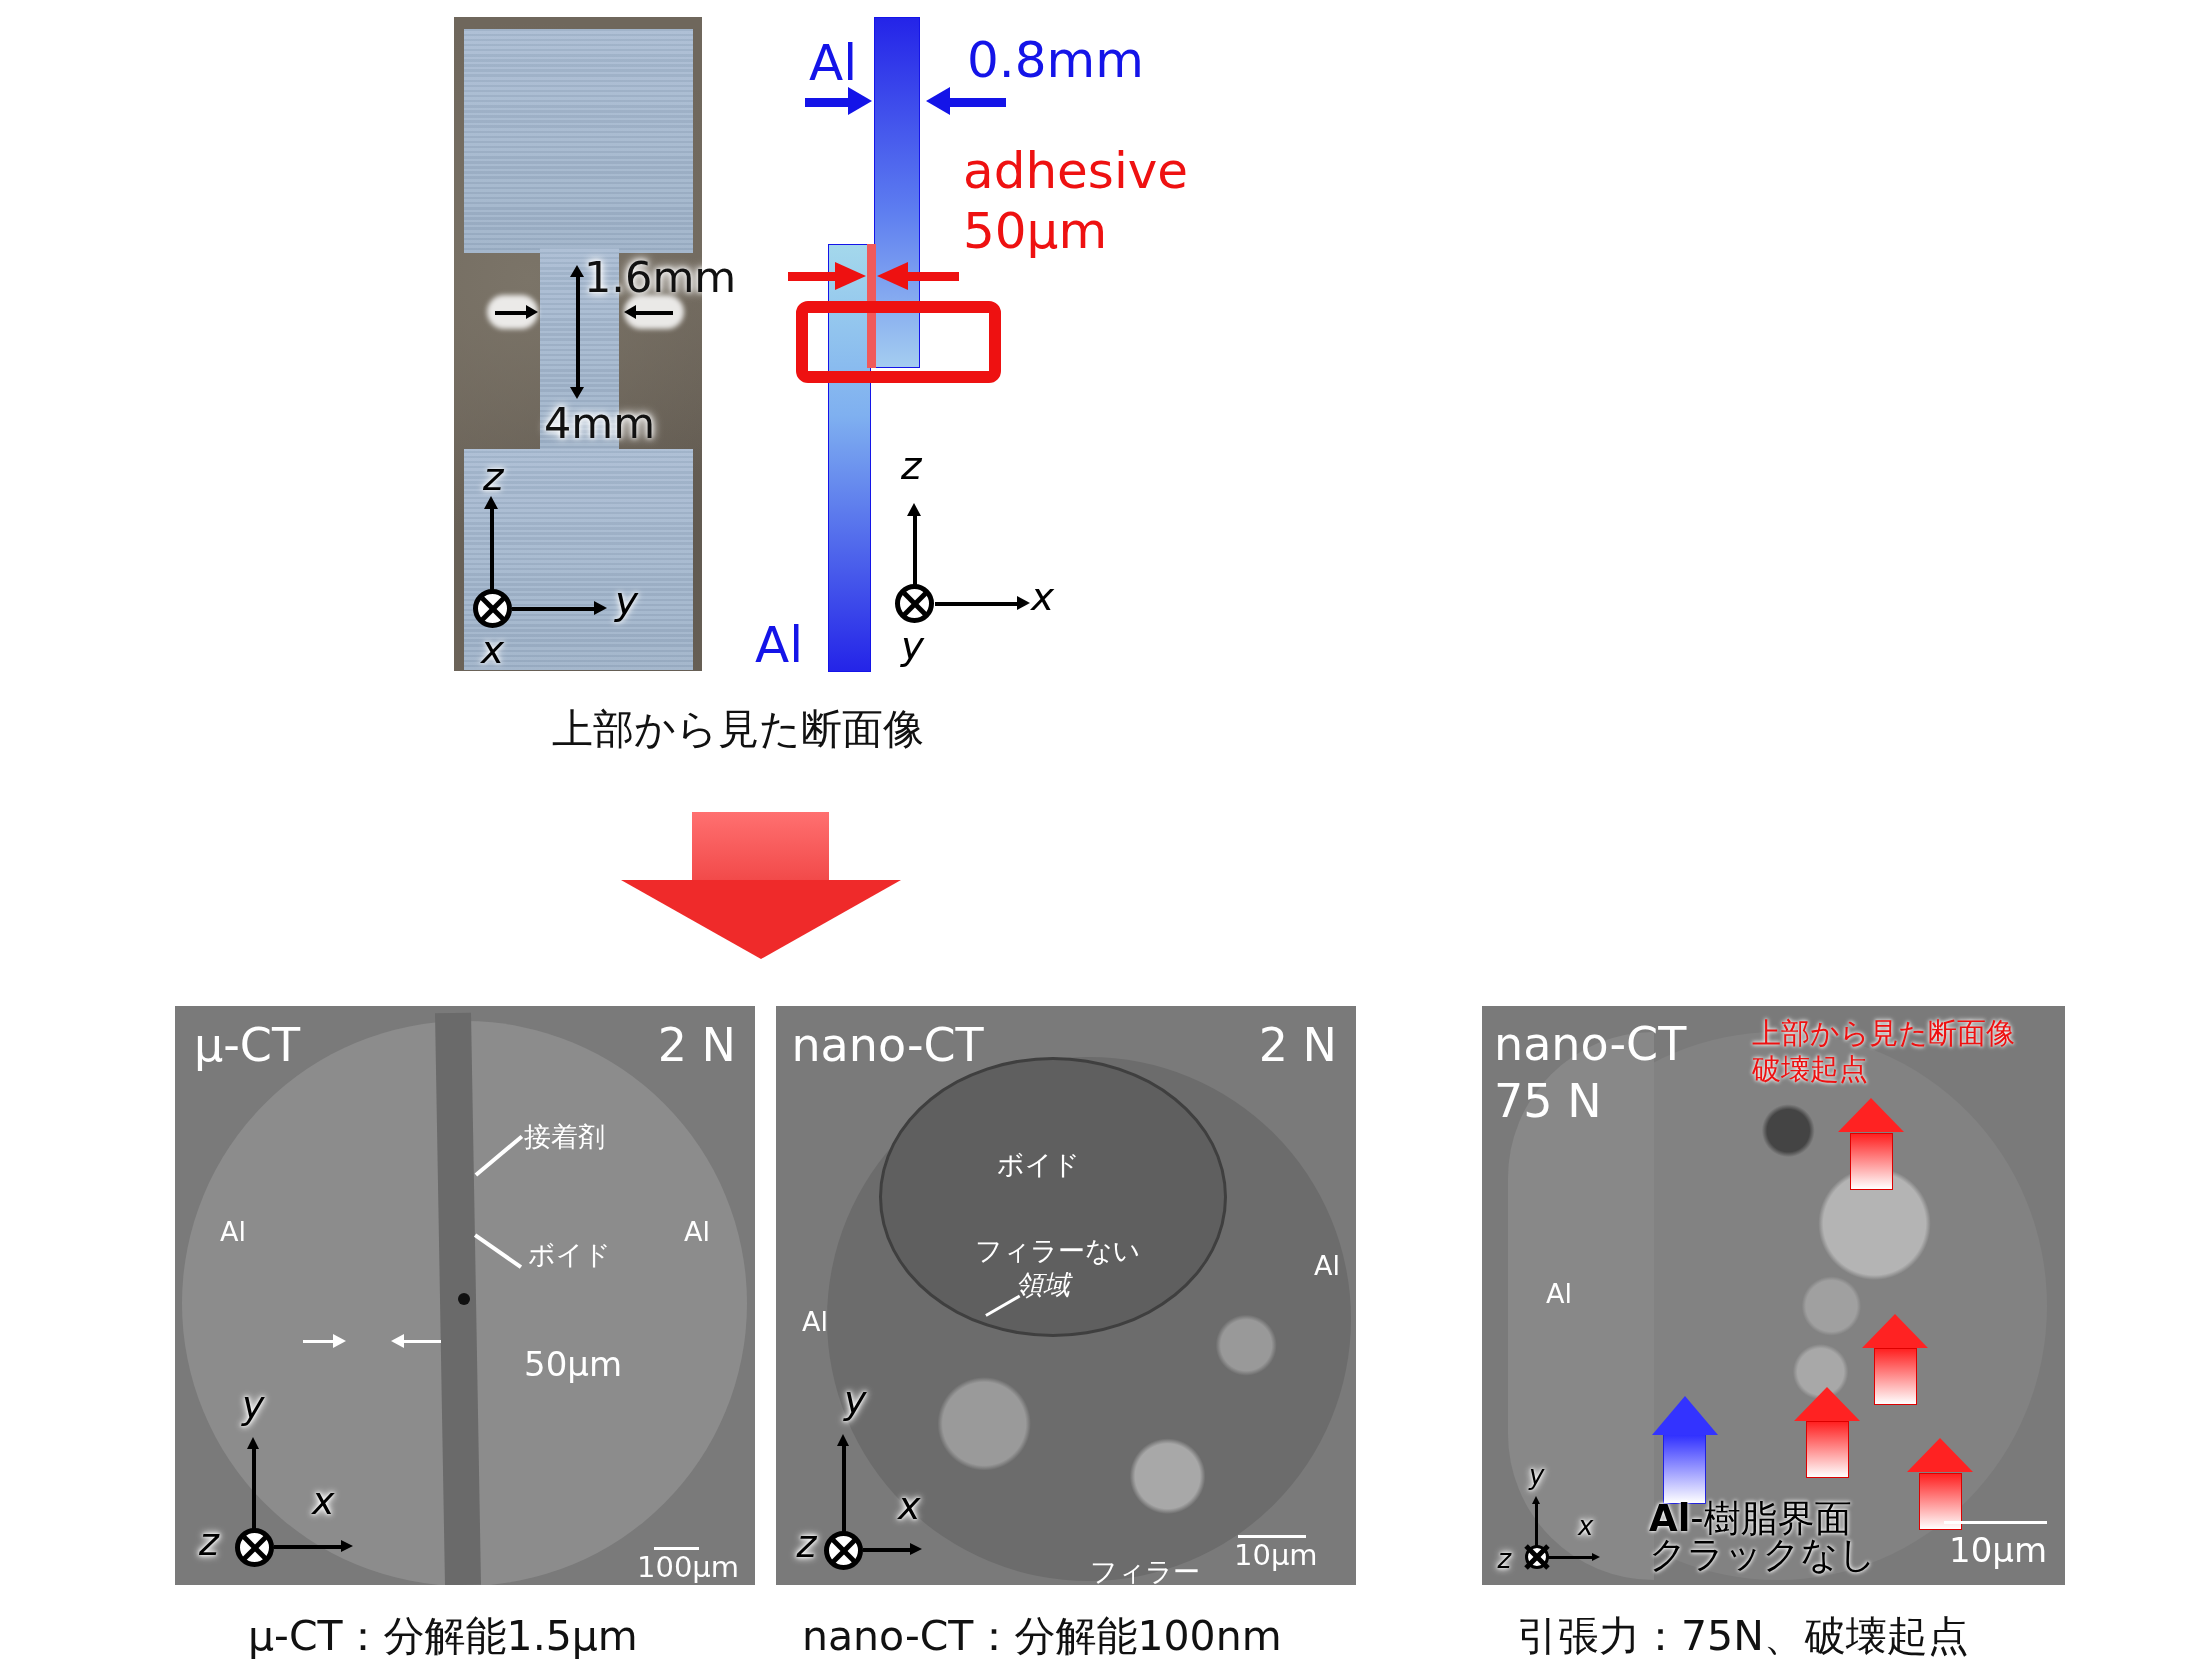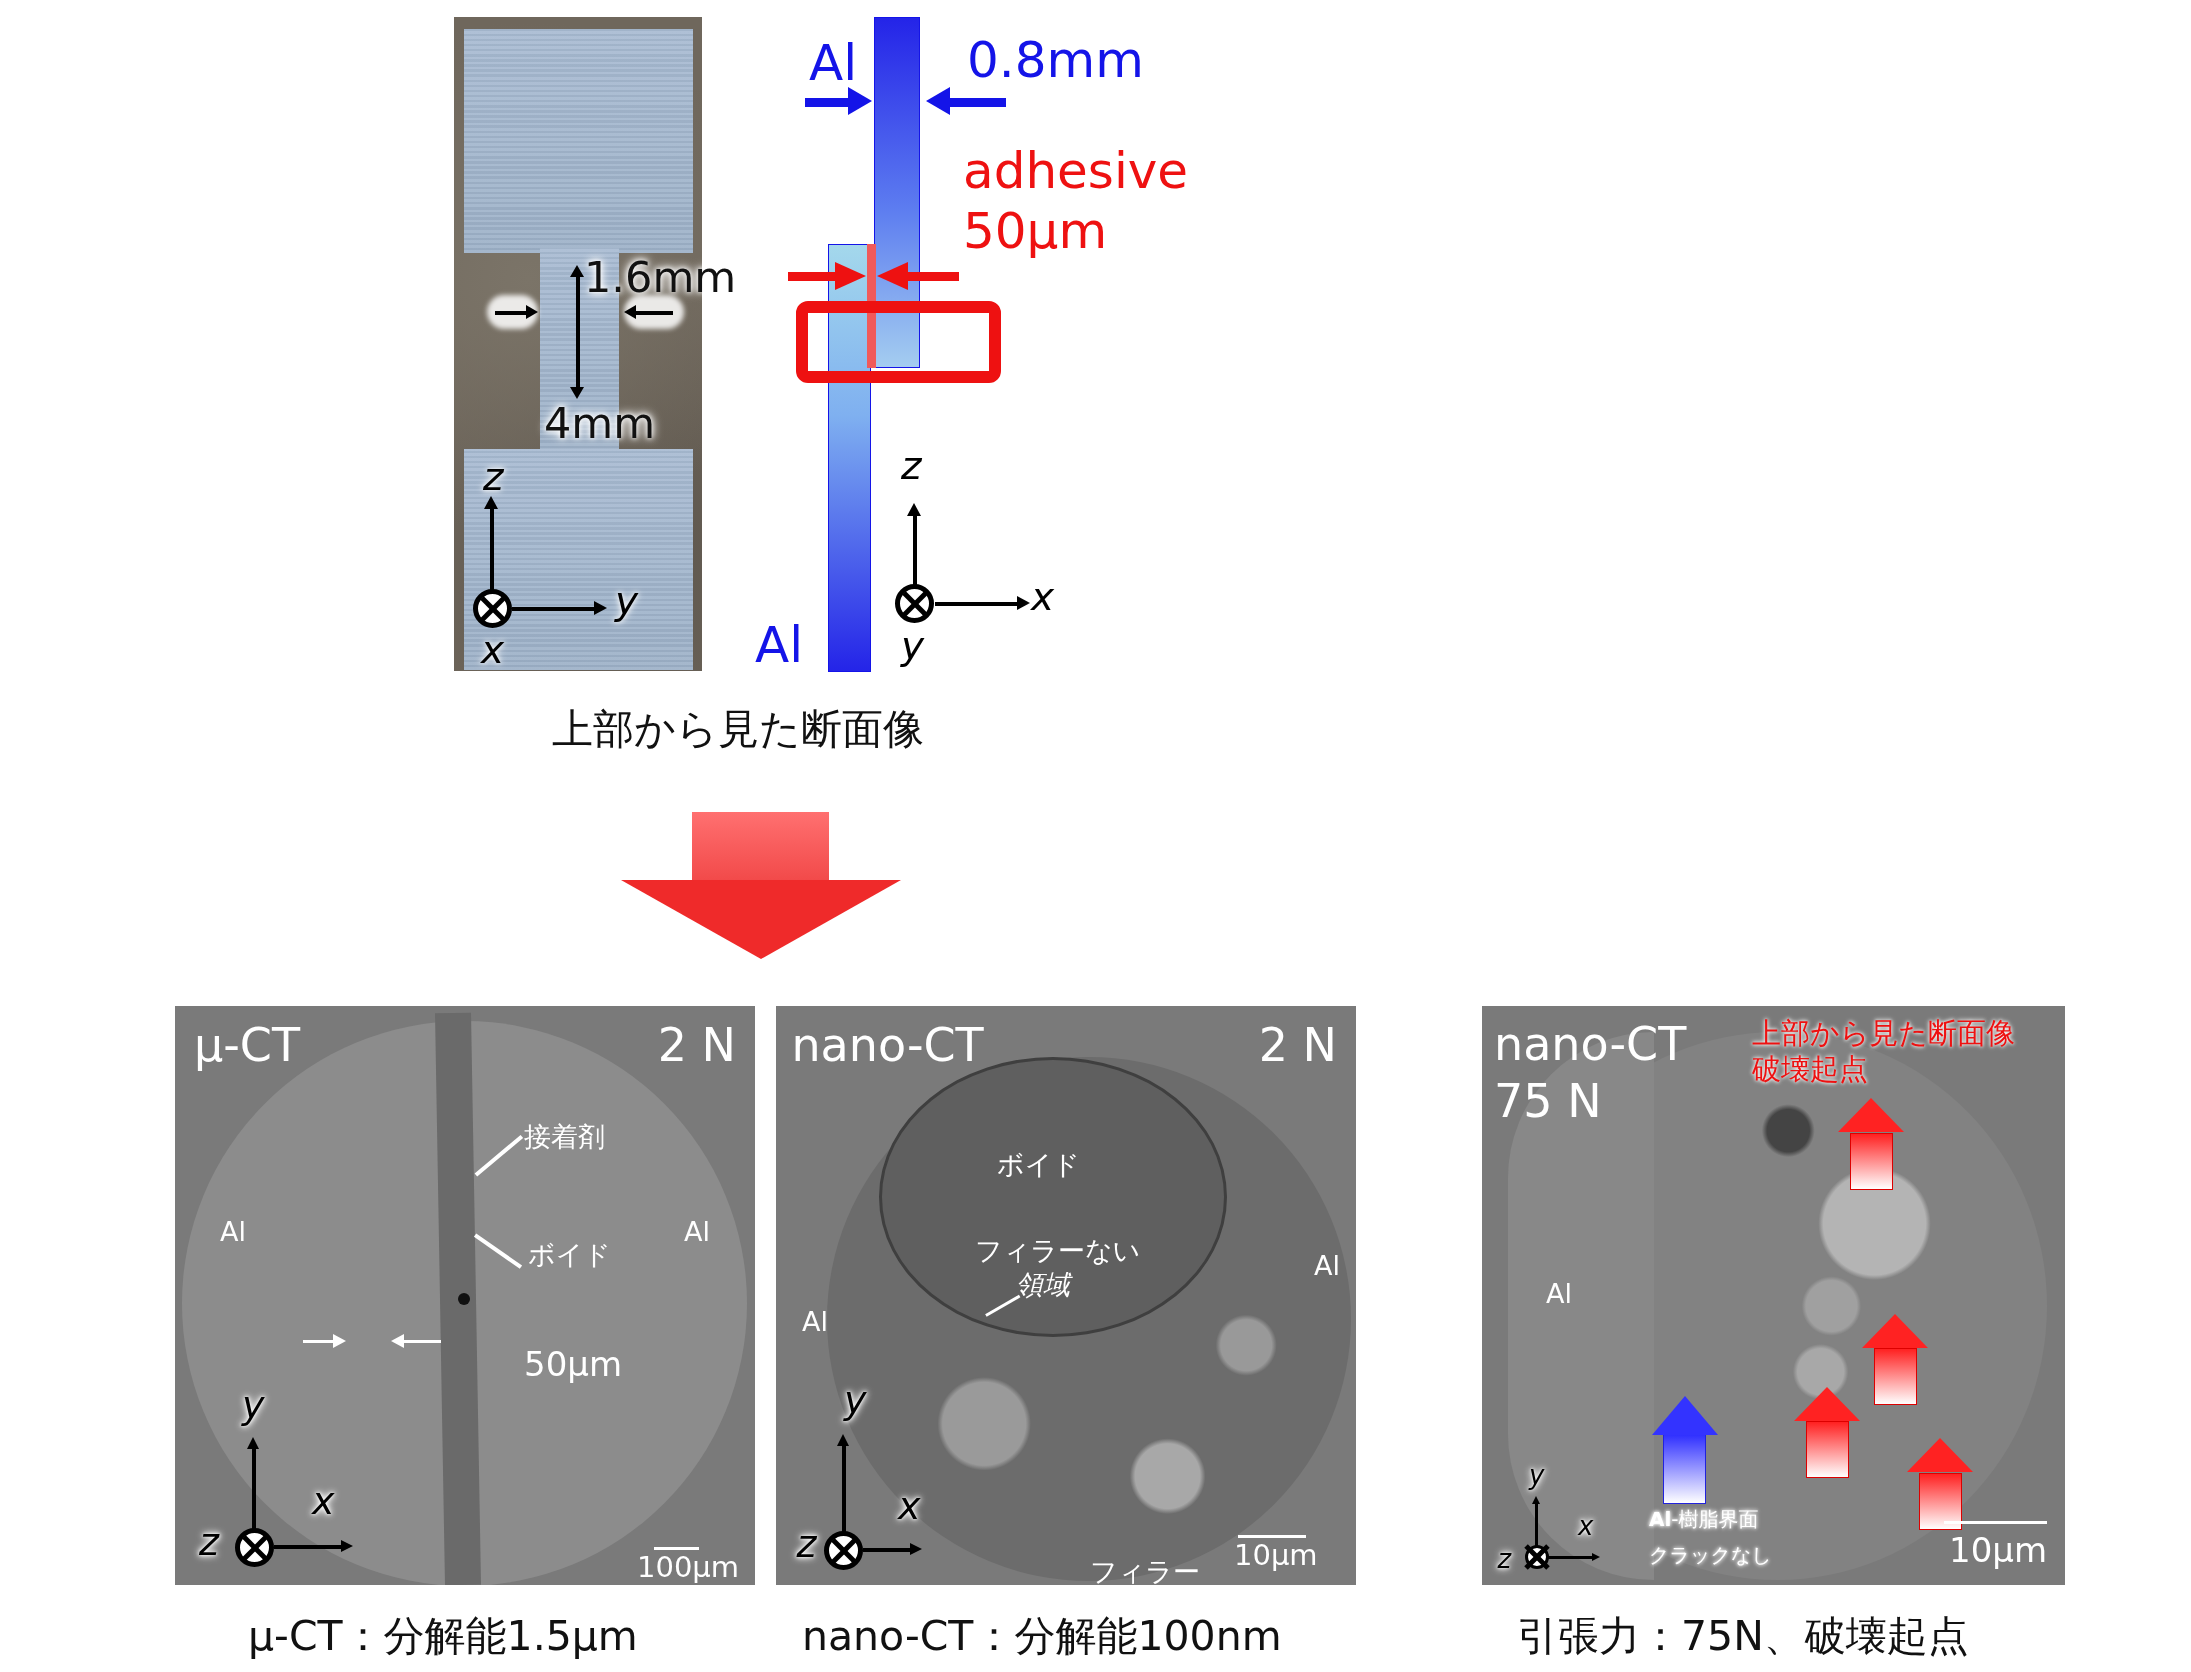--- a/index.html
+++ b/index.html
@@ -178,21 +178,21 @@
   <div class="abs" style="left:392px;top:342px;width:41px;height:55px;background:linear-gradient(180deg,#ff2020,#ffffff);border:1.7px solid #d00;"></div>
   <div class="abs" style="left:380px;top:308px;border-left:33px solid transparent;border-right:33px solid transparent;border-bottom:34px solid #f22;"></div>
   <div class="abs" style="left:324px;top:415px;width:41px;height:55px;background:linear-gradient(180deg,#ff2020,#ffffff);border:1.7px solid #d00;"></div>
   <div class="abs" style="left:312px;top:381px;border-left:33px solid transparent;border-right:33px solid transparent;border-bottom:34px solid #f22;"></div>
   <div class="abs" style="left:437px;top:467px;width:41px;height:55px;background:linear-gradient(180deg,#ff2020,#ffffff);border:1.7px solid #d00;"></div>
   <div class="abs" style="left:425px;top:432px;border-left:33px solid transparent;border-right:33px solid transparent;border-bottom:34px solid #f22;"></div>
 
   <div class="abs" style="left:181px;top:428px;width:41px;height:68px;background:linear-gradient(180deg,#3030ff,#ffffff);border:1.7px solid #22d;"></div>
   <div class="abs" style="left:170px;top:390px;border-left:33px solid transparent;border-right:33px solid transparent;border-bottom:39px solid #33f;"></div>
 
-  <div class="abs" style="left:167px;top:495px;color:#ffffff;font-size:20px;line-height:36px;text-shadow:0 0 3.4px #fff,0 0 5.1px #fff;">
+  <div class="abs" style="left:167px;top:495px;color:#000000;font-size:37px;line-height:36px;text-shadow:0 0 3.4px #fff,0 0 5.1px #fff;">
     <div><b>Al</b><span>-樹脂界面</span></div>
     <div>クラックなし</div>
   </div>
 
   <div class="wax" style="left:47px;top:454px;font-size:26px;">y</div>
   <div class="abs" style="left:53px;top:497px;width:2.6px;height:51px;background:#000;"></div>
   <div class="abs" style="left:50px;top:490px;border-left:4.3px solid transparent;border-right:4.3px solid transparent;border-bottom:8.6px solid #000;"></div>
   <div class="abs otimes" style="left:43px;top:539px;width:24px;height:24px;border-width:3.4px;background:#fff;"></div>
   <div class="abs" style="left:65px;top:550px;width:48px;height:2.6px;background:#000;"></div>
   <div class="abs" style="left:110px;top:547px;border-top:4.3px solid transparent;border-bottom:4.3px solid transparent;border-left:8.6px solid #000;"></div>

